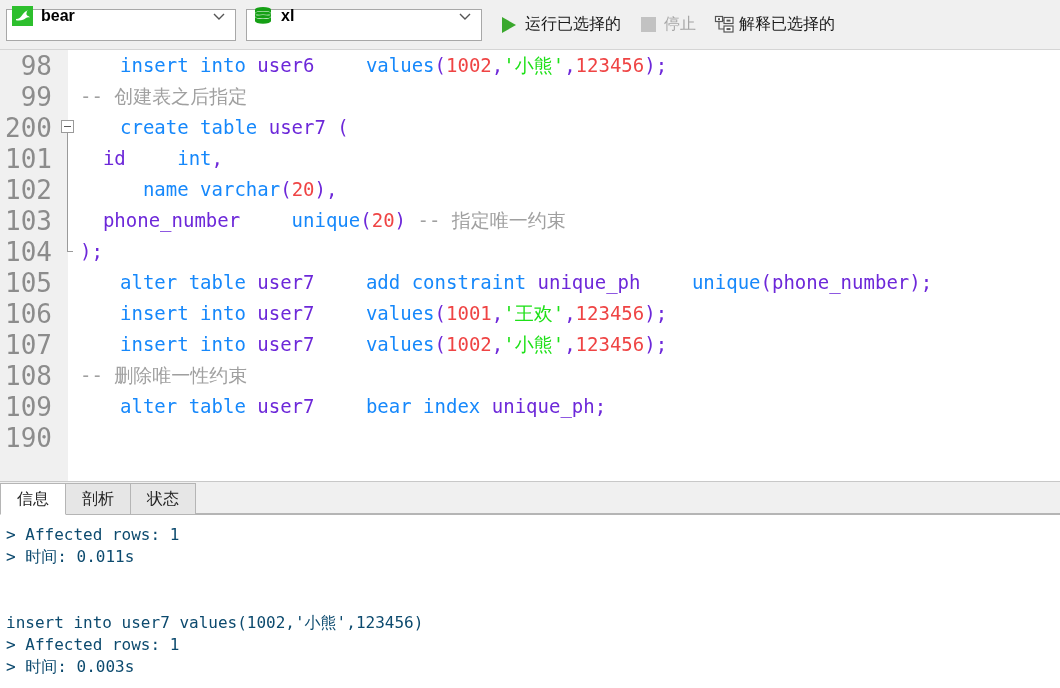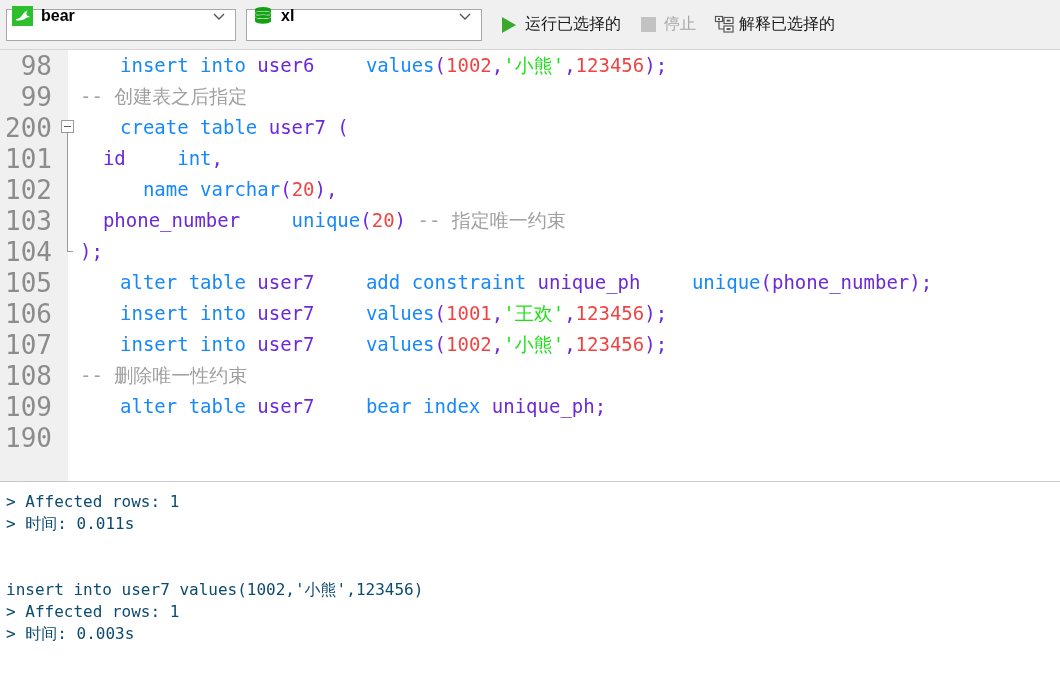--- a/index.html
+++ b/index.html
@@ -310,16 +310,22 @@
         <div class="row"><div class="lineno">105</div><div class="foldcol"></div><div class="code"><span class="kw">alter table </span><span class="pl">user7 </span><span class="kw">add constraint </span><span class="pl">unique_ph </span><span class="kw">unique</span><span class="pl">(phone_number);</span></div></div>
         <div class="row"><div class="lineno">106</div><div class="foldcol"></div><div class="code"><span class="sel-band" style="width: 688px;"></span><span class="kw">insert into </span><span class="pl">user7 </span><span class="kw">values</span><span class="pl">(</span><span class="num">1001</span><span class="pl">,</span><span class="str">'王欢'</span><span class="pl">,</span><span class="num">123456</span><span class="pl">);</span></div></div>
         <div class="row"><div class="lineno">107</div><div class="foldcol"></div><div class="code"><span class="sel-band" style="width: 675px;"></span><span class="kw">insert into </span><span class="pl">user7 </span><span class="kw">values</span><span class="pl">(</span><span class="num">1002</span><span class="pl">,</span><span class="str">'小熊'</span><span class="pl">,</span><span class="num">123456</span><span class="pl">);</span></div></div>
         <div class="row"><div class="lineno">108</div><div class="foldcol"></div><div class="code"><span class="cmt">-- 删除唯一性约束</span></div></div>
         <div class="row"><div class="lineno">109</div><div class="foldcol"></div><div class="code"><span class="kw">alter table </span><span class="pl">user7 </span><span class="kw">bear index </span><span class="pl">unique_ph;</span></div></div>
         <div class="row"><div class="lineno">190</div><div class="foldcol"></div><div class="code"></div></div>
       </div>
   </div>
 
   <div class="bottom">
+    <div class="tabs" id="result-tabs">
+        <div class="tab active">信息</div>
+        <div class="tab">剖析</div>
+        <div class="tab">状态</div>
+        <div class="tabs-filler"></div>
+      </div>
     <div class="console" id="console-out"><div>&gt; Affected rows: 1</div><div>&gt; 时间: 0.011s</div><div class="blank">&nbsp;</div><div class="blank">&nbsp;</div><div>insert into user7 values(1002,'小熊',123456)</div><div>&gt; Affected rows: 1</div><div>&gt; 时间: 0.003s</div></div>
   </div>
 
 </div>
 
 </body></html>

